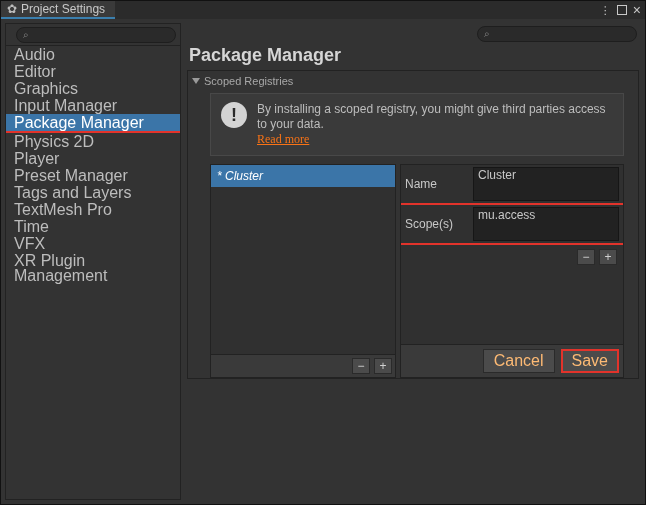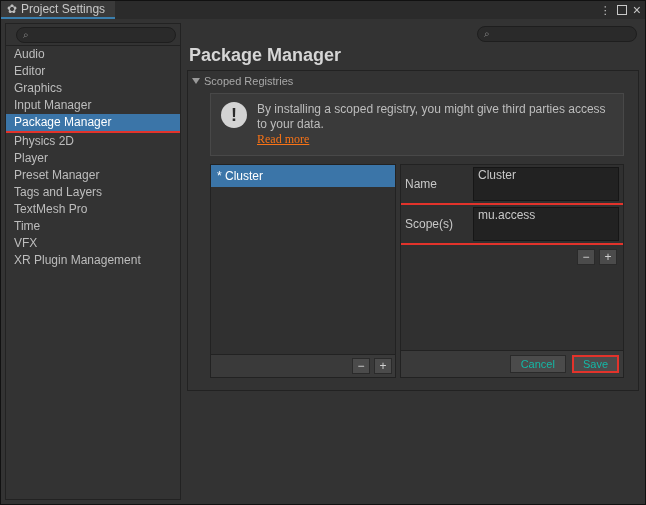--- a/index.html
+++ b/index.html
@@ -81,21 +81,21 @@
     align-items: center;
     padding: 0 6px;
     color: #888;
   }
   .side-list { }
   .side-item {
     padding: 1px 8px;
     color: #bdbdbd;
     cursor: pointer;
     line-height: 15px;
-    font-size: 12px;
+    font-size: 16px;
   }
   .side-item.selected {
     background: #3b75a8;
     color: #fff;
     border-bottom: 2px solid #e2332b;
   }
   
   .main {
     flex: 1;
     display: flex;
@@ -110,21 +110,21 @@
   }
   .main-title {
     font-size: 18px;
     font-weight: bold;
     color: #d6d6d6;
     padding: 0 4px 4px 4px;
   }
   .section {
     border: 1px solid #222;
     margin: 0 2px;
-    padding: 2px 4px 12px 4px;
+    padding: 2px 4px 0 4px;
   }
   .section-header {
     display: flex;
     align-items: center;
     gap: 4px;
     color: #a8a8a8;
     font-size: 11px;
     padding: 2px 0 4px 0;
   }
   .tri {
@@ -166,20 +166,21 @@
     background: #303030;
     border: 1px solid #222;
     display: flex;
     flex-direction: column;
     height: 214px;
   }
   .reg-list-item {
     background: #3b75a8;
     color: #fff;
     padding: 4px 6px;
+    font-style: italic;
     font-size: 12px;
   }
   .reg-list-fill { flex: 1; }
   .reg-list-btns {
     display: flex;
     justify-content: flex-end;
     gap: 4px;
     padding: 3px;
     background: #3a3a3a;
     border-top: 1px solid #222;
@@ -238,23 +239,23 @@
     display: flex;
     justify-content: flex-end;
     gap: 6px;
     padding: 4px;
     background: #3a3a3a;
     border-top: 1px solid #222;
   }
   .btn {
     background: #4b4b4b;
     border: 1px solid #2a2a2a;
-    color: #14b8a6;
+    color: #fdba74;
     padding: 2px 10px;
-    font-size: 11px;
+    font-size: 16px;
     cursor: pointer;
   }
   .btn.highlight {
     border: 2px solid #e2332b;
     padding: 1px 9px;
   }
 </style>
 </head>
 <body>
 

